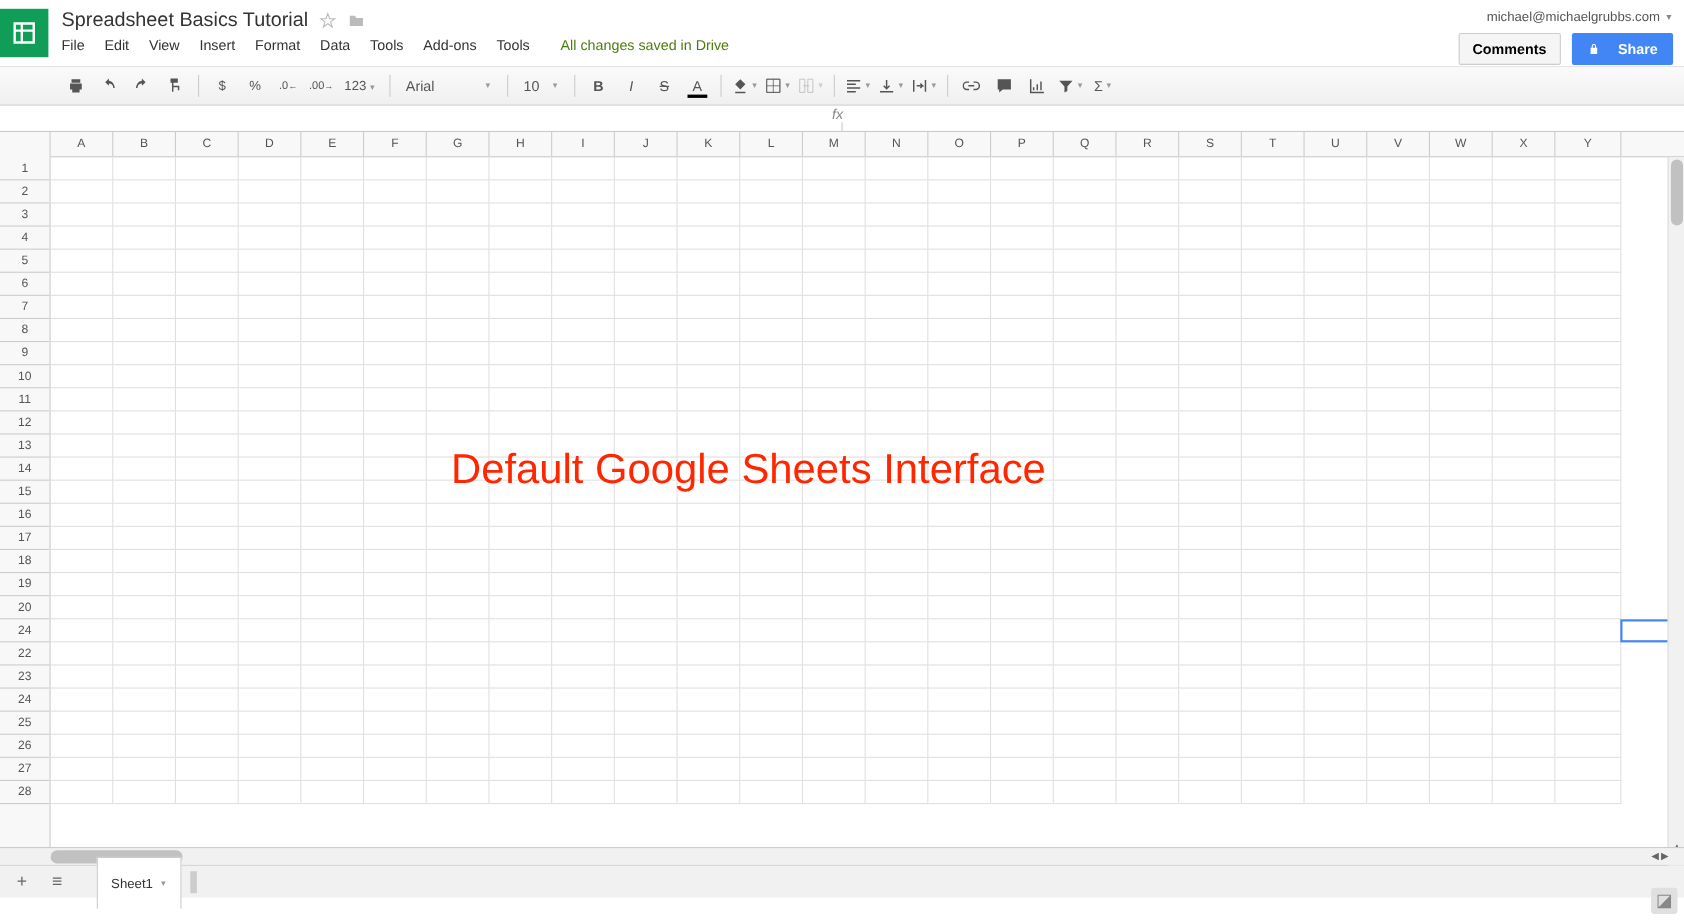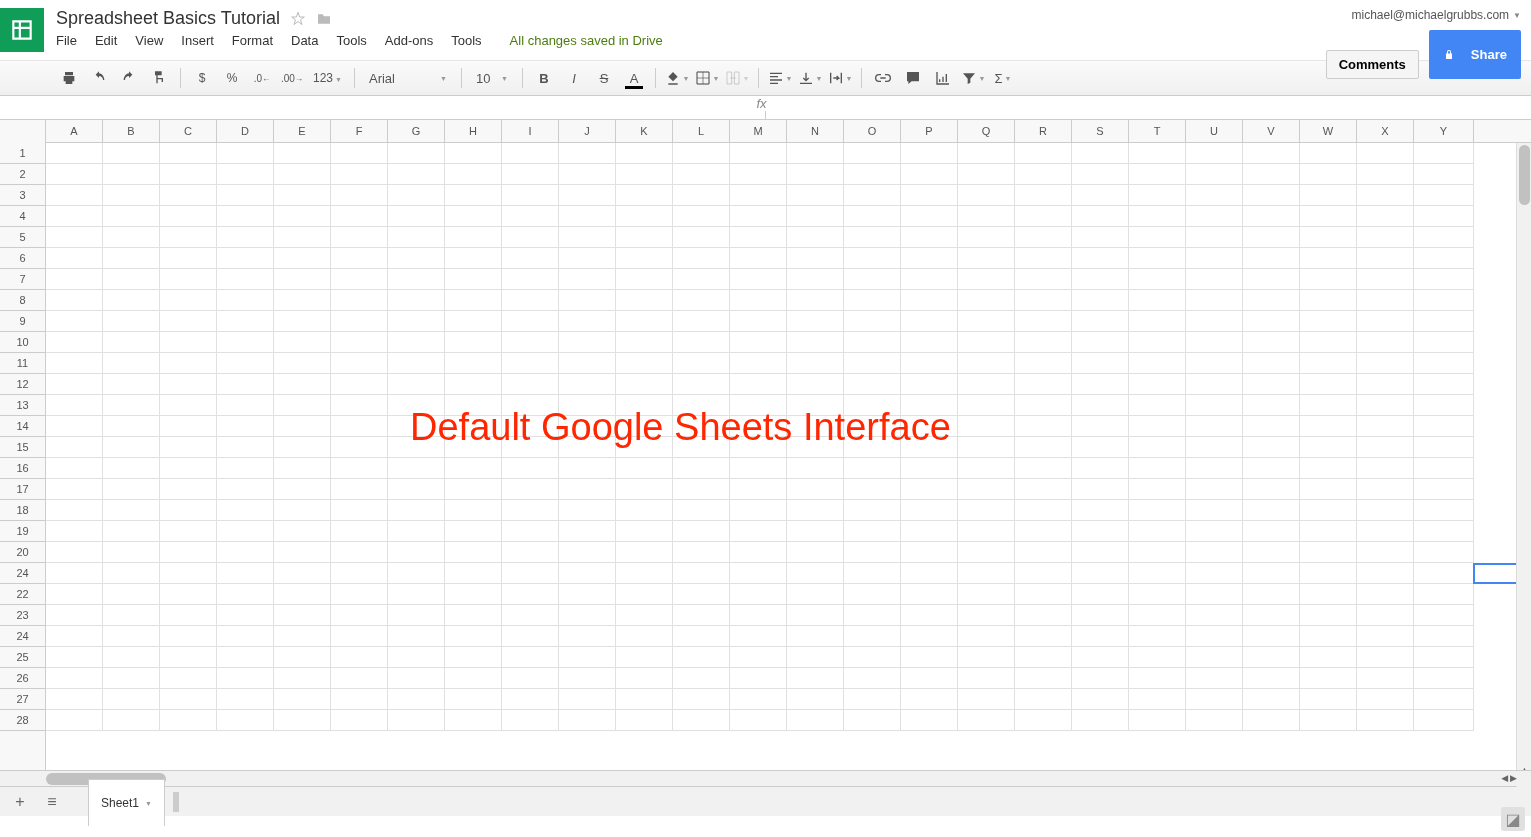--- a/index.html
+++ b/index.html
@@ -11,21 +11,21 @@
 .title-row { display: flex; align-items: center; gap: 10px; margin-bottom: 4px; }
 .doc-title { font-size: 18px; color: #333; }
 .star-icon, .folder-icon { width: 16px; height: 16px; fill: #bbb; cursor: pointer; }
 .menu-bar { display: flex; gap: 18px; font-size: 13px; color: #333; align-items: flex-start; }
 .menu-item { cursor: pointer; }
 .save-status { color: #4d7c0f; margin-left: 10px; }
 .right-header { display: flex; flex-direction: column; align-items: flex-end; gap: 8px; }
 .user-email { font-size: 12px; color: #555; display: flex; align-items: center; gap: 4px; cursor: pointer; }
 .user-email::after { content: '▼'; font-size: 8px; color: #888; }
 .header-buttons { display: flex; gap: 10px; }
-.comments-btn { background: #f5f5f5; border: 1px solid #ccc; padding: 6px 12px; font-size: 13px; font-weight: bold; cursor: pointer; border-radius: 2px; margin-top: 20px; }
+.comments-btn { background: #f5f5f5; border: 1px solid #ccc; padding: 6px 12px; font-size: 13px; font-weight: bold; cursor: pointer; border-radius: 2px; }
 .share-btn { background: #4285f4; color: #fff; border: none; padding: 6px 14px; font-size: 13px; font-weight: bold; cursor: pointer; border-radius: 2px; display: flex; align-items: center; gap: 16px; }
 .share-btn svg { width: 12px; height: 12px; fill: #fff; }
 .toolbar { background: linear-gradient(#fafafa, #f0f0f0); border-top: 1px solid #e5e5e5; border-bottom: 1px solid #ccc; height: 36px; display: flex; align-items: center; padding: 0 10px 0 56px; gap: 4px; }
 .tb-btn { width: 26px; height: 26px; display: flex; align-items: center; justify-content: center; cursor: pointer; border-radius: 2px; color: #555; }
 .tb-btn svg { width: 16px; height: 16px; fill: #555; }
 .tb-sep { width: 1px; height: 20px; background: #ccc; margin: 0 4px; }
 .tb-text { font-size: 12px; color: #555; padding: 0 4px; cursor: pointer; }
 .tb-select { display: flex; align-items: center; gap: 6px; padding: 0 6px; cursor: pointer; font-size: 13px; color: #555; min-width: 80px; }
 .tb-select::after { content: '▼'; font-size: 7px; color: #999; margin-left: auto; }
 .tb-dd::after { content: '▼'; font-size: 7px; color: #999; margin-left: 2px; }

